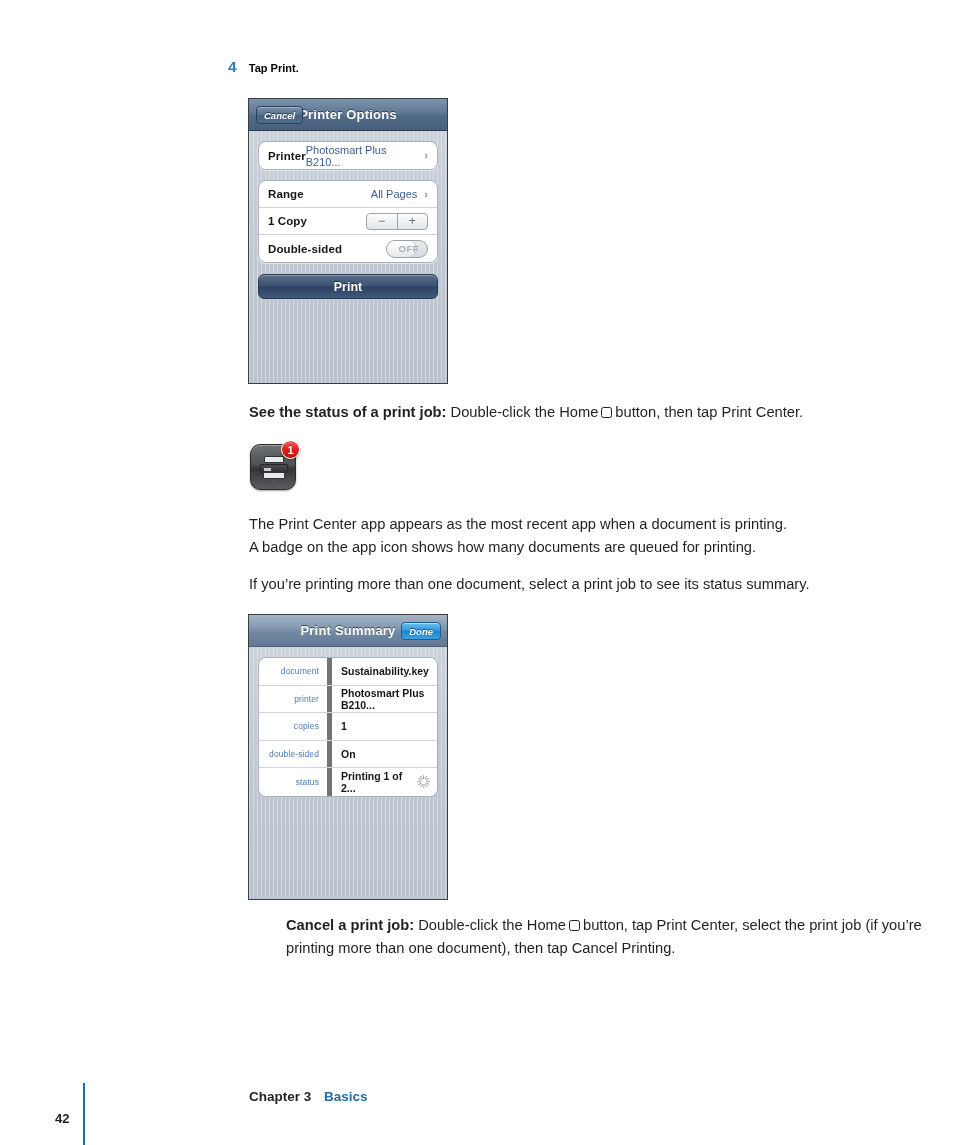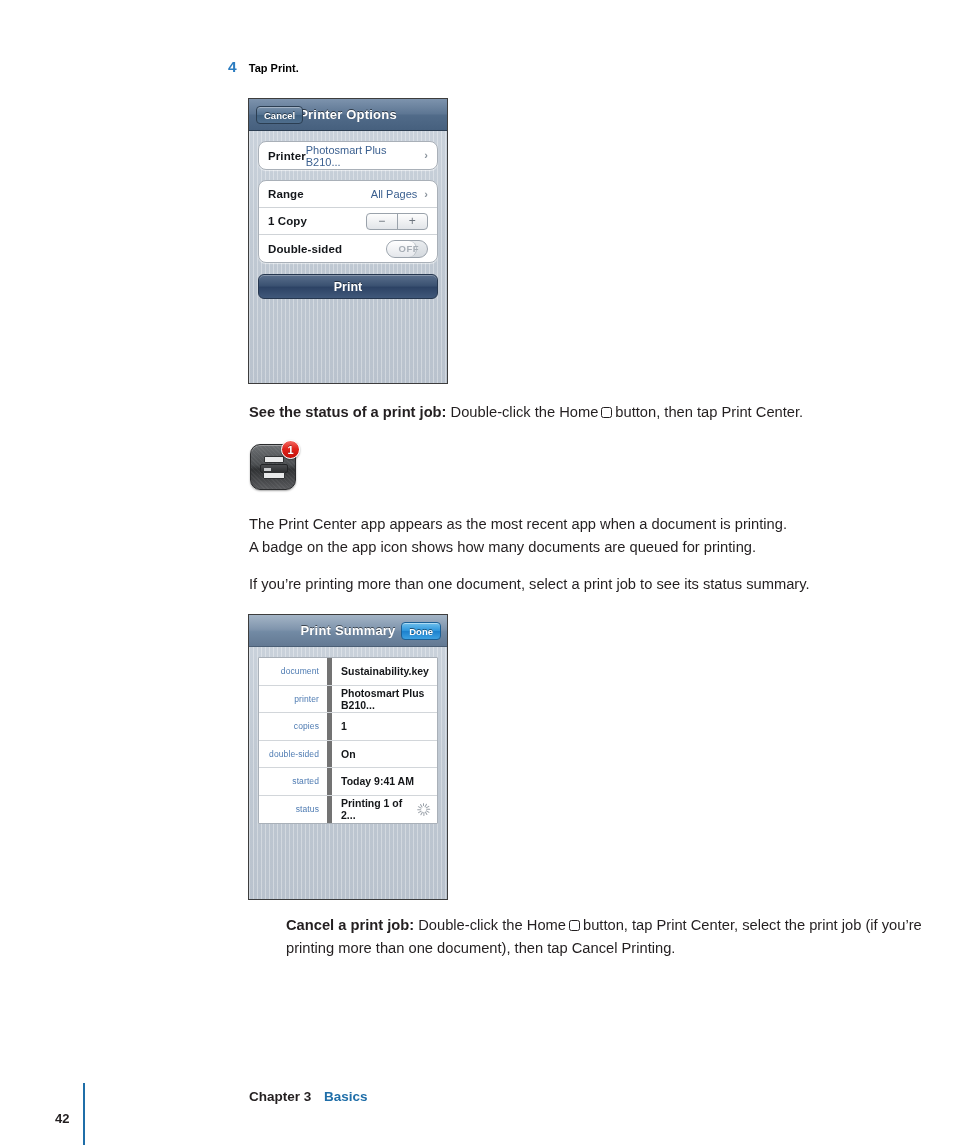--- a/index.html
+++ b/index.html
@@ -83,20 +83,21 @@
     height: 18px;
     padding: 0 7px;
     display: flex;
     align-items: center;
     justify-content: center;
     border-radius: 4px;
     font-size: 9.5px;
     font-weight: bold;
     color: #ffffff;
     text-shadow: 0 -1px 0 rgba(0,0,0,.5);
+    font-style: italic;
   }
   .nav-btn.cancel {
     left: 7px;
     background: linear-gradient(180deg,#7b92ab 0%,#51708f 50%,#41617f 51%,#4f6e8d 100%);
     border: 1px solid #2b3e52;
     box-shadow: inset 0 1px 0 rgba(255,255,255,.32);
   }
   .nav-btn.done {
     right: 6px;
     background: linear-gradient(180deg,#6fc0ec 0%,#2e96dc 48%,#1c81ce 52%,#3da1e2 100%);
@@ -222,21 +223,21 @@
     border: 1px solid #981208;
     box-shadow: inset 0 1px 0 rgba(255,255,255,.40);
   }
 
   
   .summary-group {
     position: relative;
     margin: 10px 9px 0 9px;
     background: #ffffff;
     border: 1px solid #a9b0b8;
-    border-radius: 1px;
+    border-radius: 8px;
     overflow: hidden;
     z-index: 2;
   }
   .srow {
     display: flex;
     align-items: center;
     height: 27.5px;
     border-bottom: 1px solid #d2d6da;
   }
   .srow:last-child { border-bottom: none; }
@@ -491,24 +492,20 @@
       <div class="skey">printer</div>
       <div class="sval">Photosmart Plus B210...</div>
     </div>
     <div class="srow">
       <div class="skey">copies</div>
       <div class="sval">1</div>
     </div>
     <div class="srow">
       <div class="skey">double-sided</div>
       <div class="sval">On</div>
-    </div>
-    <div class="srow">
-      <div class="skey">started</div>
-      <div class="sval">Today 9:41 AM</div>
     </div>
     <div class="srow">
       <div class="skey">status</div>
       <div class="sval">
         <span>Printing 1 of 2...</span>
         <span class="spinner">
           <i style="transform:rotate(0deg)"></i>
             <i style="transform:rotate(30deg)"></i>
             <i style="transform:rotate(60deg)"></i>
           <i style="transform:rotate(90deg)"></i>

